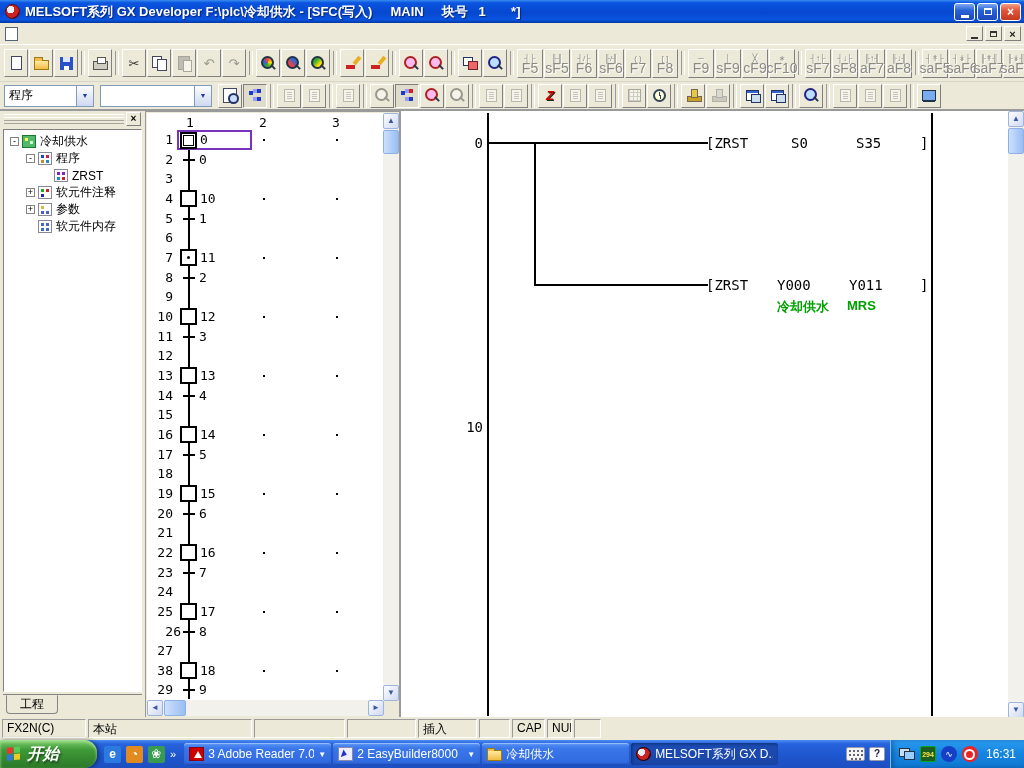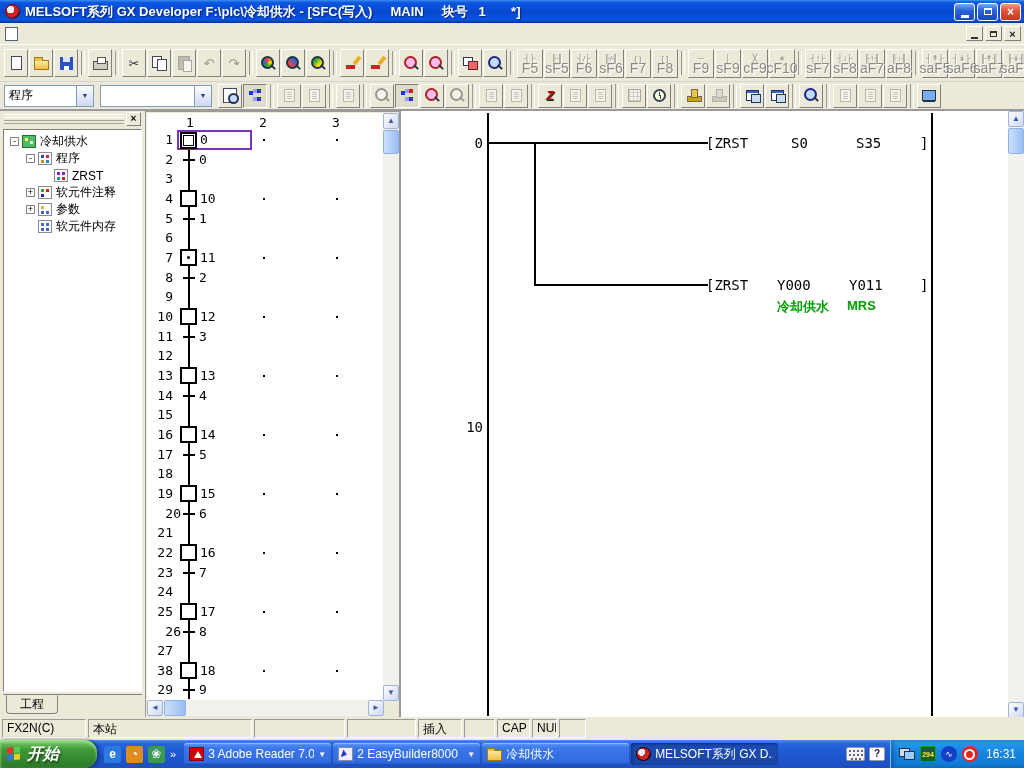--- a/index.html
+++ b/index.html
@@ -593,21 +593,21 @@
         <div class="sfc-dot" style="left: 189px; top: 320.9px;"></div>
         <div class="sfc-rownum" style="left: 0px; top: 333.56px;">17</div>
         <div class="sfc-tick" style="left: 36px; top: 340.56px;"></div>
         <div class="sfc-label" style="left: 52px; top: 333.56px;">5</div>
         <div class="sfc-rownum" style="left: 0px; top: 353.22px;">18</div>
         <div class="sfc-rownum" style="left: 0px; top: 372.88px;">19</div>
         <div class="sfc-step" style="left: 33px; top: 372.38px;"></div>
         <div class="sfc-label" style="left: 53px; top: 372.88px;">15</div>
         <div class="sfc-dot" style="left: 116px; top: 379.88px;"></div>
         <div class="sfc-dot" style="left: 189px; top: 379.88px;"></div>
-        <div class="sfc-rownum" style="left: 8px; top: 392.54px;">20</div>
+        <div class="sfc-rownum" style="left: 0px; top: 392.54px;">20</div>
         <div class="sfc-tick" style="left: 36px; top: 399.54px;"></div>
         <div class="sfc-label" style="left: 52px; top: 392.54px;">6</div>
         <div class="sfc-rownum" style="left: 0px; top: 412.2px;">21</div>
         <div class="sfc-rownum" style="left: 0px; top: 431.86px;">22</div>
         <div class="sfc-step" style="left: 33px; top: 431.36px;"></div>
         <div class="sfc-label" style="left: 53px; top: 431.86px;">16</div>
         <div class="sfc-dot" style="left: 116px; top: 438.86px;"></div>
         <div class="sfc-dot" style="left: 189px; top: 438.86px;"></div>
         <div class="sfc-rownum" style="left: 0px; top: 451.52px;">23</div>
         <div class="sfc-tick" style="left: 36px; top: 458.52px;"></div>
@@ -677,21 +677,21 @@
       <div class="sb-btn" style="bottom:0;left:0;"><span>▼</span></div>
     </div>
   </div>
 </div>
 
 <div class="statusbar" id="statusbar">
     <div class="scell" style="width: 84px;">FX2N(C)</div>
     <div class="scell" style="width: 164px;">本站</div>
     <div class="scell" style="width: 91px;"></div>
     <div class="scell" style="width: 69px;"></div>
-    <div class="scell" style="width: 44px;">插入</div>
+    <div class="scell" style="width: 59px;">插入</div>
     <div class="scell" style="width: 31px;"></div>
     <div class="scell" style="width: 33px;">CAP</div>
     <div class="scell" style="width: 25px;">NUM</div>
     <div class="scell" style="width: 27px;"></div>
   </div>
 
 <div class="taskbar">
   <div class="startbtn">
     <span class="winlogo">
         <i></i>

